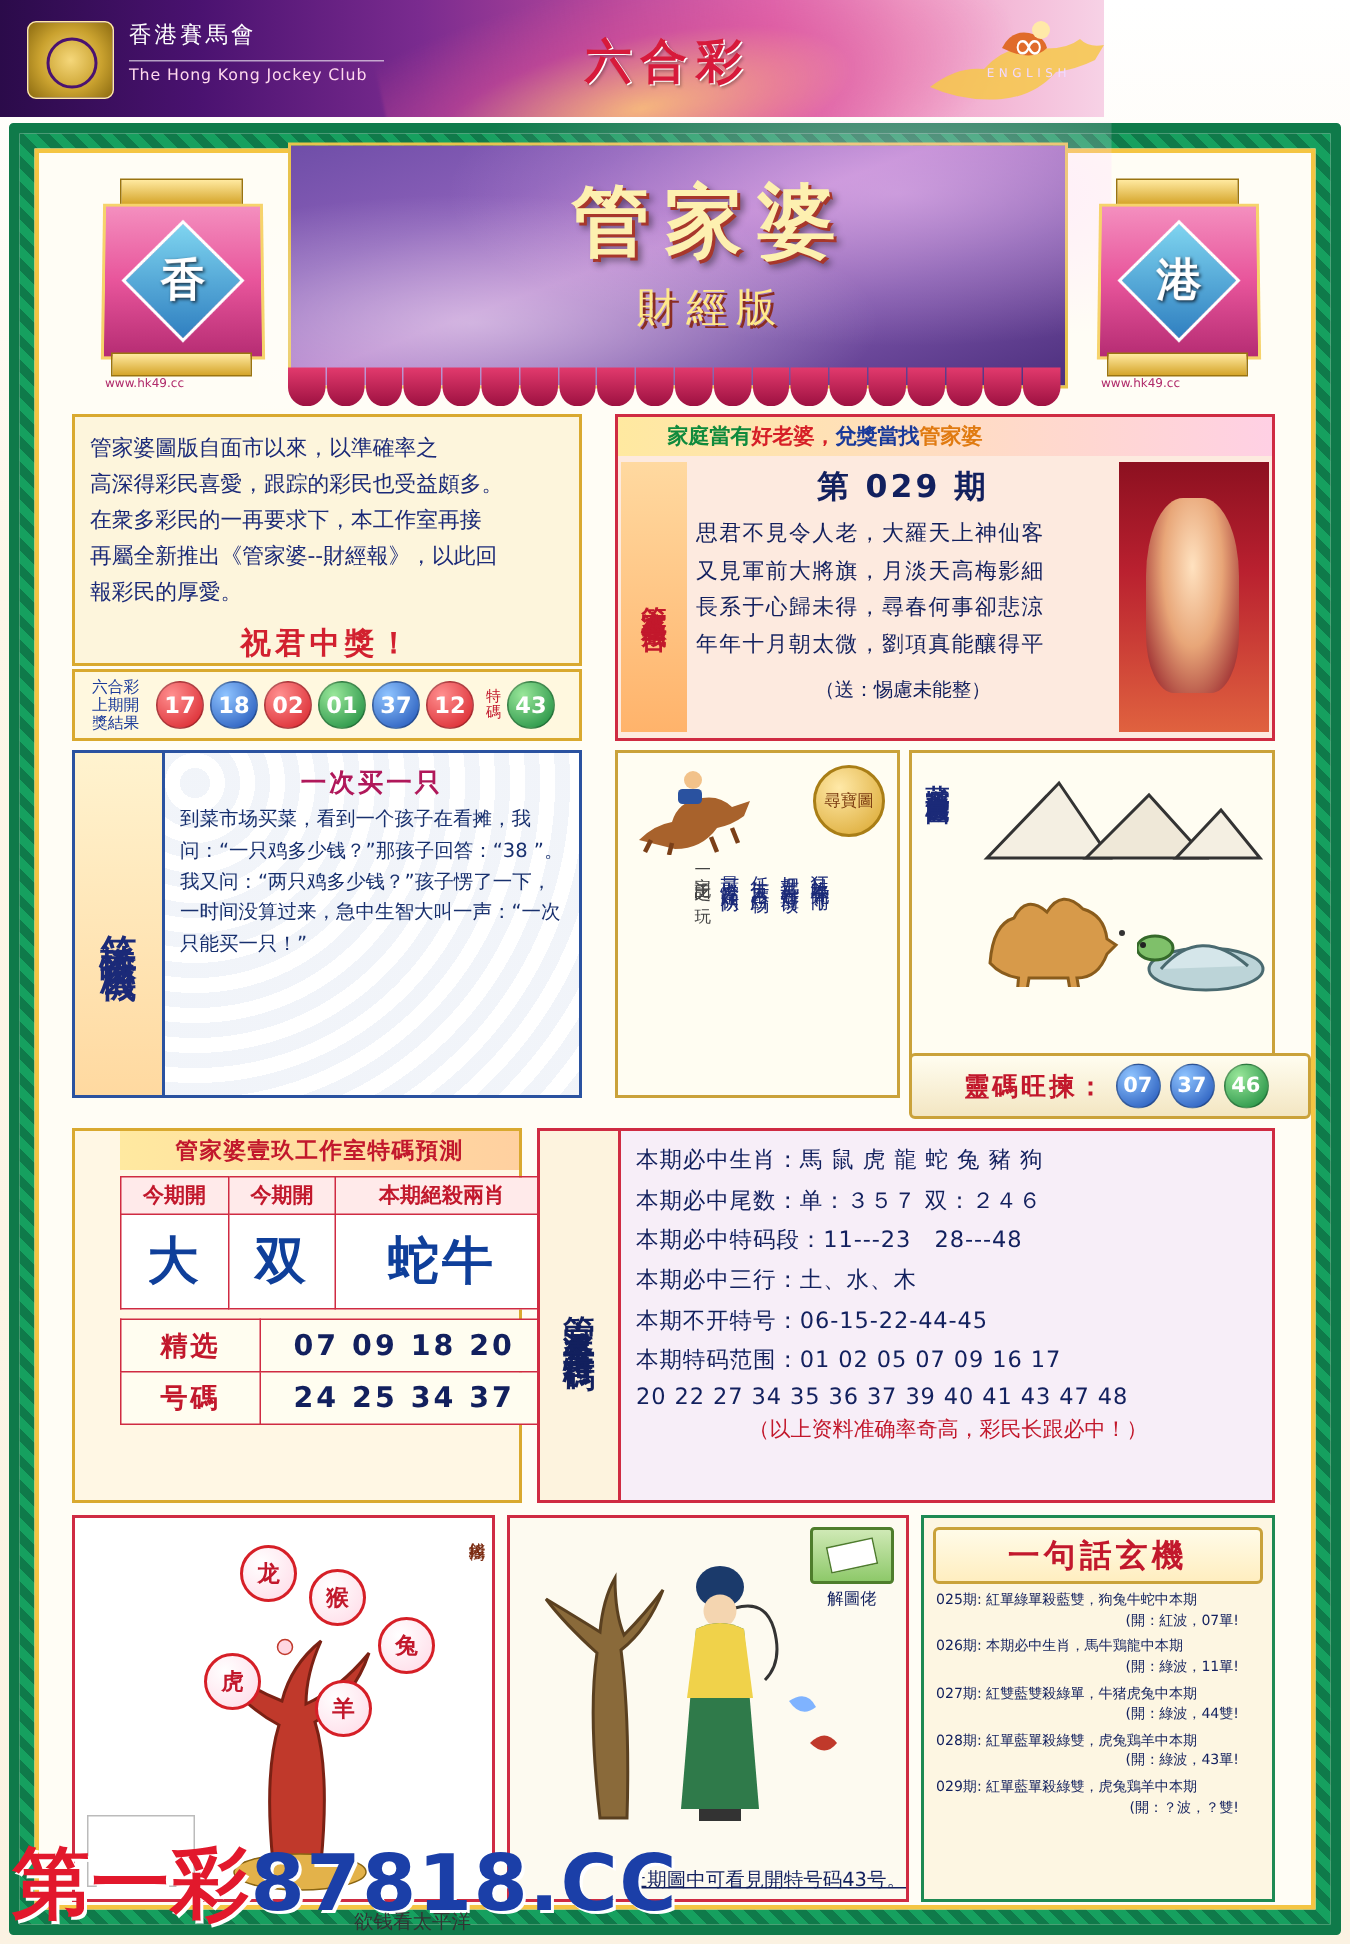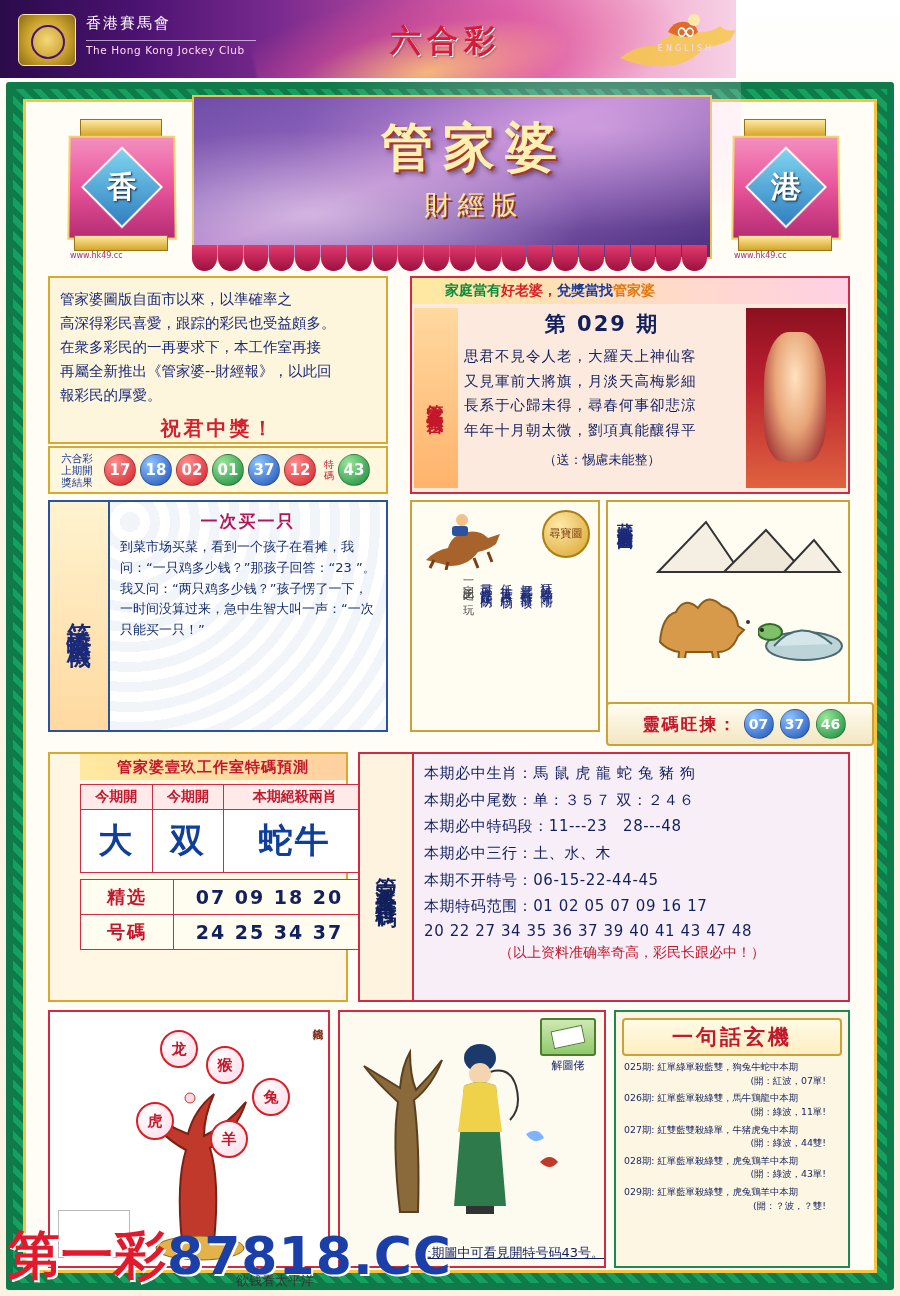--- a/index.html
+++ b/index.html
@@ -335,21 +335,21 @@
       <div class="note">（送：惕慮未能整）</div>
     </div>
   </div>
 
   <div class="panel" id="joke">
     <div class="vtitle">
       <span>笑談悟玄機</span>
     </div>
     <div class="content">
       <h4>一次买一只</h4>
-      <p>到菜市场买菜，看到一个孩子在看摊，我问：“一只鸡多少钱？”那孩子回答：“23 ”。我又问：“两只鸡多少钱？”孩子愣了一下，一时间没算过来，急中生智大叫一声：“一次只能买一只！”</p>
+      <p>到菜市场买菜，看到一个孩子在看摊，我问：“一只鸡多少钱？”那孩子回答：“38 ”。我又问：“两只鸡多少钱？”孩子愣了一下，一时间没算过来，急中生智大叫一声：“一次只能买一只！”</p>
     </div>
   </div>
 
   <div class="panel" id="scrollbox">
     <div class="horse-ic">
       <svg viewBox="0 0 96 62" width="96" height="62">
         <path d="M8 52 q10 -10 22 -12 q4 -14 20 -16 q12 -2 20 6 l12 -4 -4 10 q-8 6 -18 8 q-10 14 -28 14z" fill="#a8622c"></path>
         <rect x="34" y="18" width="16" height="10" rx="3" fill="#2a52a0"></rect>
         <circle cx="44" cy="12" r="6" fill="#f2c28a"></circle>
         <path d="M16 52 l-4 8 M30 54 l-2 8 M56 50 l4 10 M70 44 l4 10" stroke="#7a3f18" stroke-width="3" fill="none"></path>
@@ -485,21 +485,21 @@
     <div class="cap">上期圖中可看見開特号码43号。</div>
   </div>
 
   <div class="panel" id="oneline">
     <div class="hd">一句話玄機</div>
     <div class="item">
       <span class="a">025期: 紅單綠單殺藍雙，狗兔牛蛇中本期</span>
       <span class="b">(開：紅波，07單!</span>
     </div>
     <div class="item">
-      <span class="a">026期: 紅單藍單殺綠雙，馬牛鶏龍中本期</span>
+      <span class="a">026期: 本期必中生肖，馬牛鶏龍中本期</span>
       <span class="b">(開：綠波，11單!</span>
     </div>
     <div class="item">
       <span class="a">027期: 紅雙藍雙殺綠單，牛猪虎兔中本期</span>
       <span class="b">(開：綠波，44雙!</span>
     </div>
     <div class="item">
       <span class="a">028期: 紅單藍單殺綠雙，虎兔鶏羊中本期</span>
       <span class="b">(開：綠波，43單!</span>
     </div>

